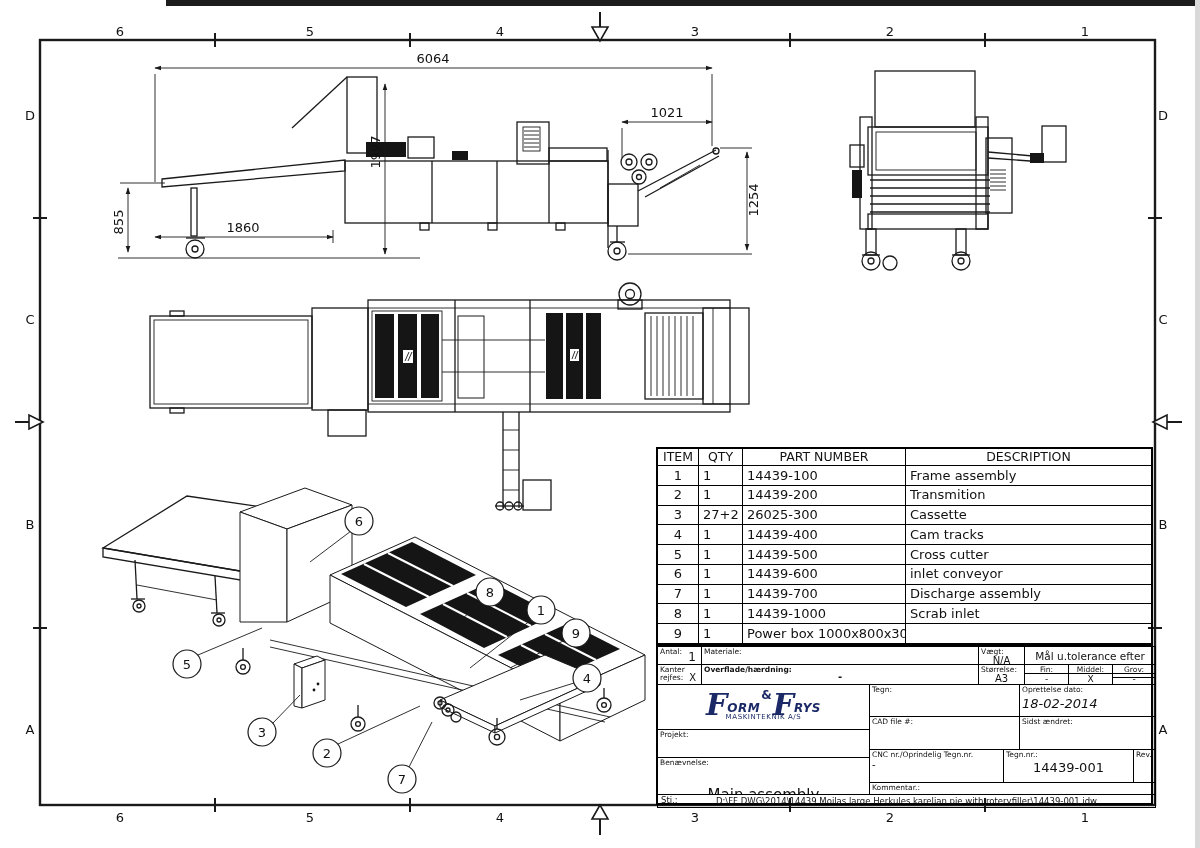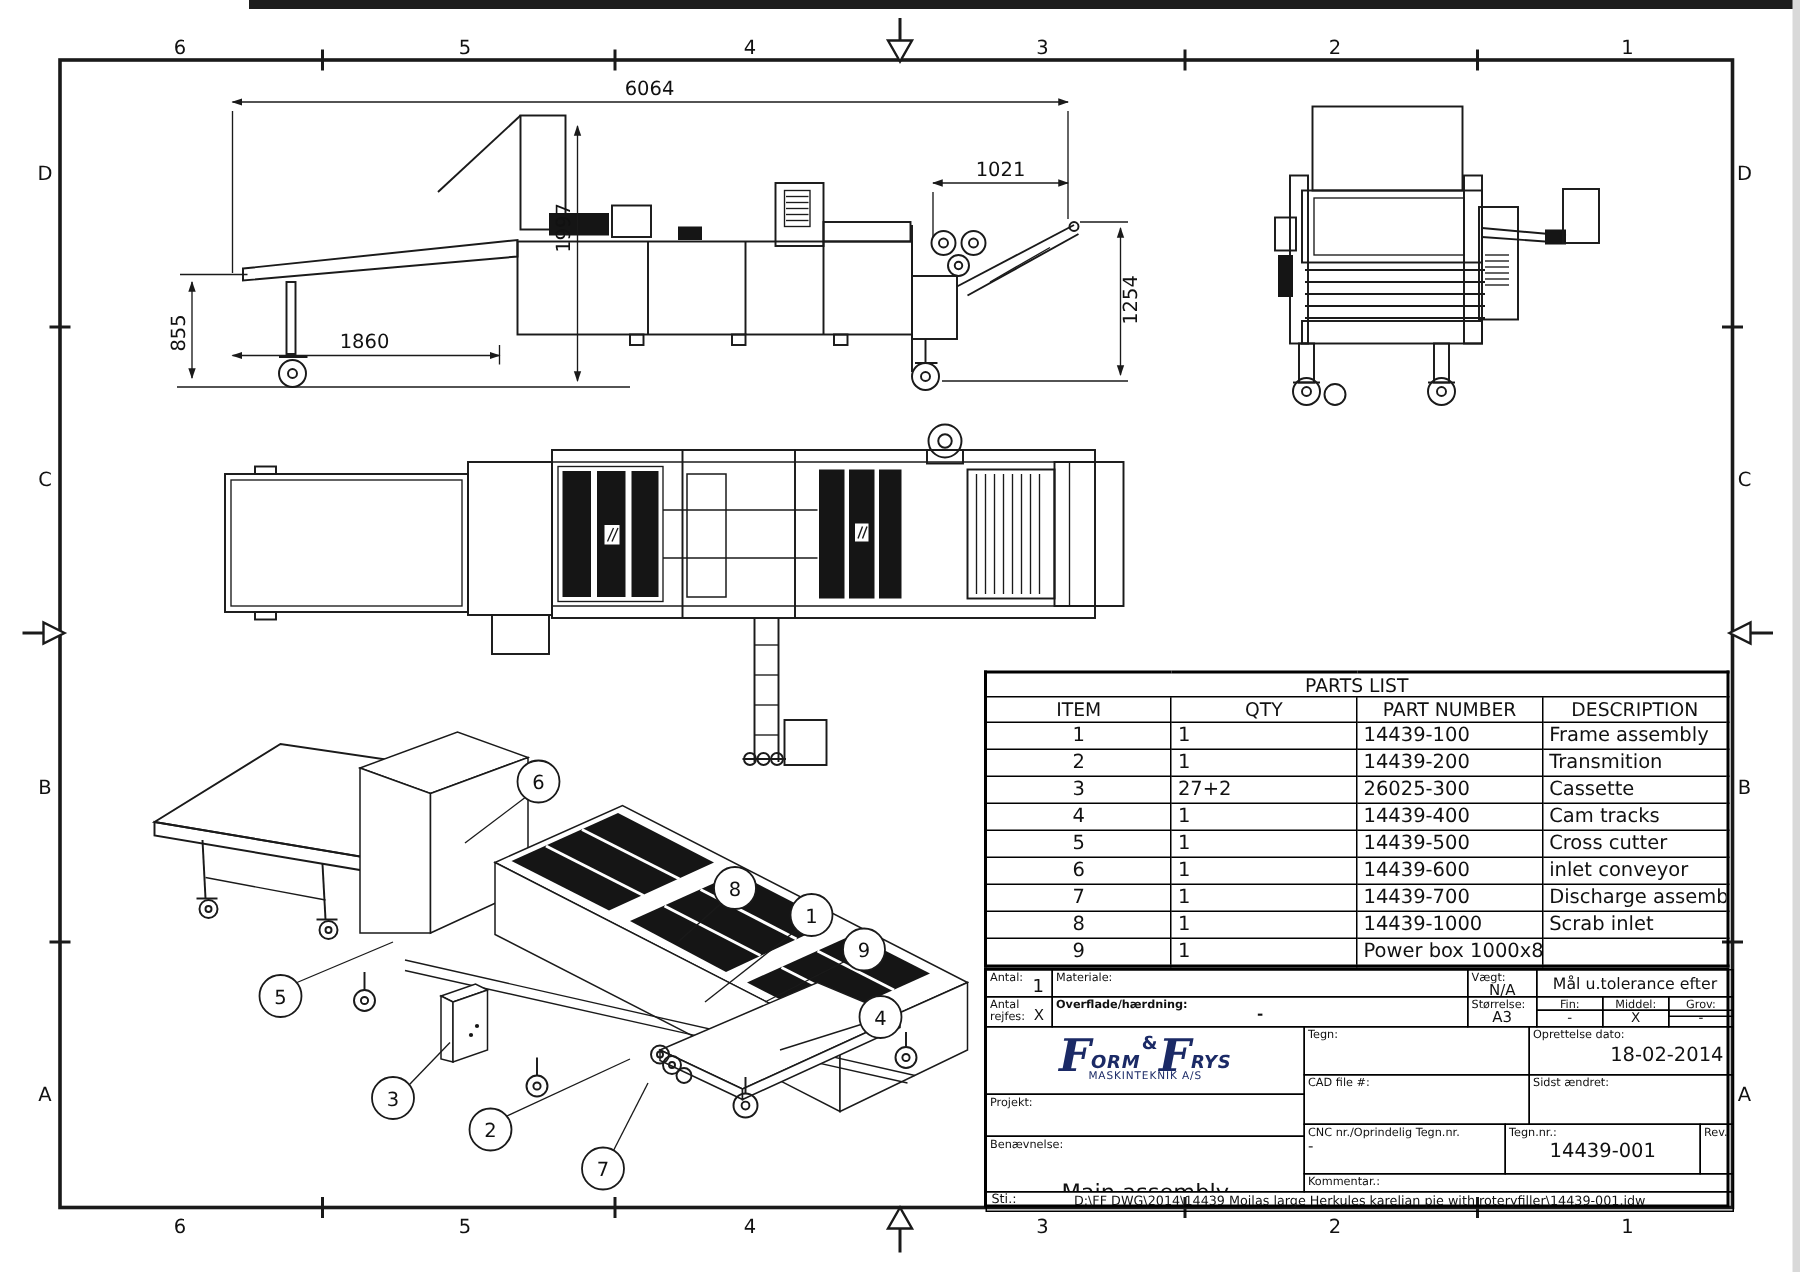--- a/index.html
+++ b/index.html
@@ -422,23 +422,20 @@
         <circle class="balloon-c" cx="402" cy="779" r="14"></circle>
         <text class="balloon-t" x="402" y="784">7</text>
       </g>
     </g>
   </g>
 </svg>
 
 <div class="parts-list">
   <table>
     <tbody>
-        <tr>
-          <th class="pl-title" colspan="4">PARTS LIST</th>
-        </tr>
     <tr class="pl-head">
       <th style="width:40px">ITEM</th>
       <th style="width:43px">QTY</th>
       <th style="width:162px">PART NUMBER</th>
       <th>DESCRIPTION</th>
     </tr>
     <tr>
       <td class="c">1</td>
           <td>1</td>
       <td>14439-100</td>
@@ -504,21 +501,21 @@
   <div class="cell" style="left:43px;top:-1px;width:278px;height:19px;">
     <span class="lab">Materiale:</span>
   </div>
   <div class="cell" style="left:320px;top:-1px;width:47px;height:19px;">
     <span class="lab">Vægt:</span>
     <div class="v10 ctr" style="margin-top:-1px;">N/A</div>
   </div>
   <div class="cell ctr" style="left:366px;top:-1px;width:132px;height:19px;font-size:10.5px;line-height:17px;">Mål u.tolerance efter DS2768-1</div>
 
   <div class="cell" style="left:-1px;top:17px;width:45px;height:21px;">
-    <span class="lab">Antal</span>
+    <span class="lab">Kanter</span>
     <span class="lab">rejfes:</span>
     <span class="v10" style="position:absolute;right:5px;bottom:1px;">X</span>
   </div>
   <div class="cell" style="left:43px;top:17px;width:278px;height:21px;font-weight:bold;">
     <span class="lab">Overflade/hærdning:</span>
     <div class="v10 ctr" style="margin-top:-3px;">-</div>
   </div>
   <div class="cell" style="left:320px;top:17px;width:47px;height:21px;">
     <span class="lab">Størrelse:</span>
     <div class="v10 ctr" style="margin-top:-1px;">A3</div>
@@ -549,21 +546,21 @@
   </div>
 
   <div class="cell" style="left:211px;top:37px;width:151px;height:33px;">
     <span class="lab">Tegn:</span>
   </div>
   <div class="cell" style="left:211px;top:69px;width:151px;height:34px;">
     <span class="lab">CAD file #:</span>
   </div>
   <div class="cell" style="left:361px;top:37px;width:137px;height:33px;">
     <span class="lab">Oprettelse dato:</span>
-    <div class="v13" style="text-align:right;padding-right:4px;margin-top:3px;">18-02-2014</div>
+    <div class="v13" style="text-align:left;padding-right:4px;margin-top:3px;font-style:italic;">18-02-2014</div>
   </div>
   <div class="cell" style="left:361px;top:69px;width:137px;height:34px;">
     <span class="lab">Sidst ændret:</span>
   </div>
 
   <div class="cell" style="left:211px;top:102px;width:135px;height:34px;">
     <span class="lab">CNC nr./Oprindelig Tegn.nr.</span>
     <div class="v10">-</div>
   </div>
   <div class="cell" style="left:345px;top:102px;width:131px;height:34px;">

